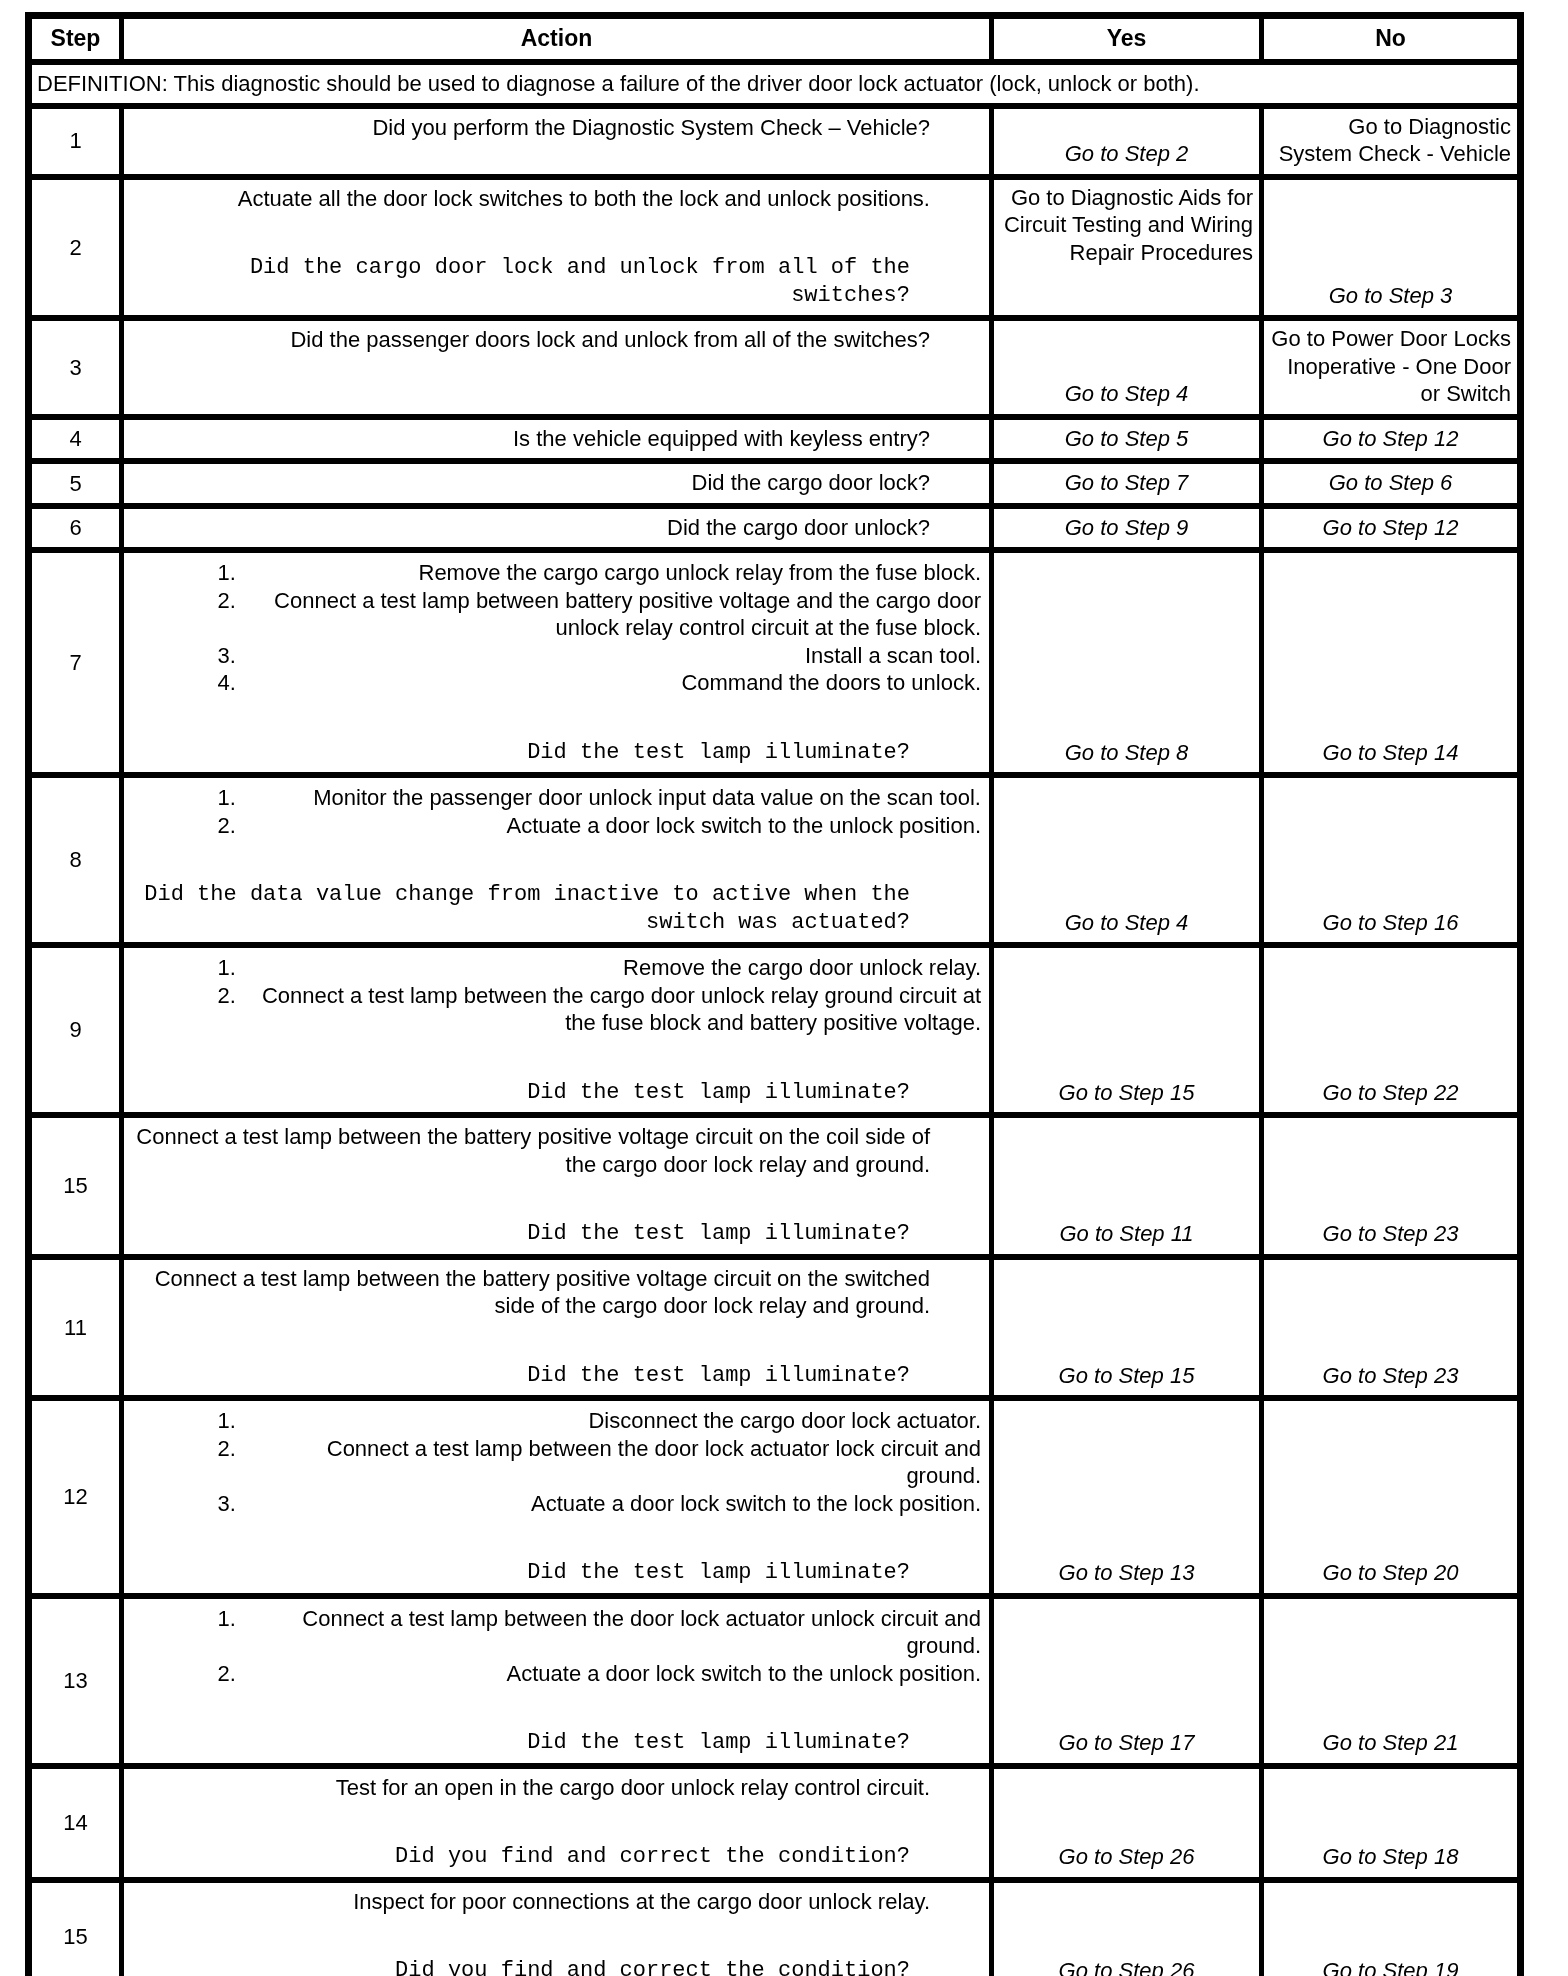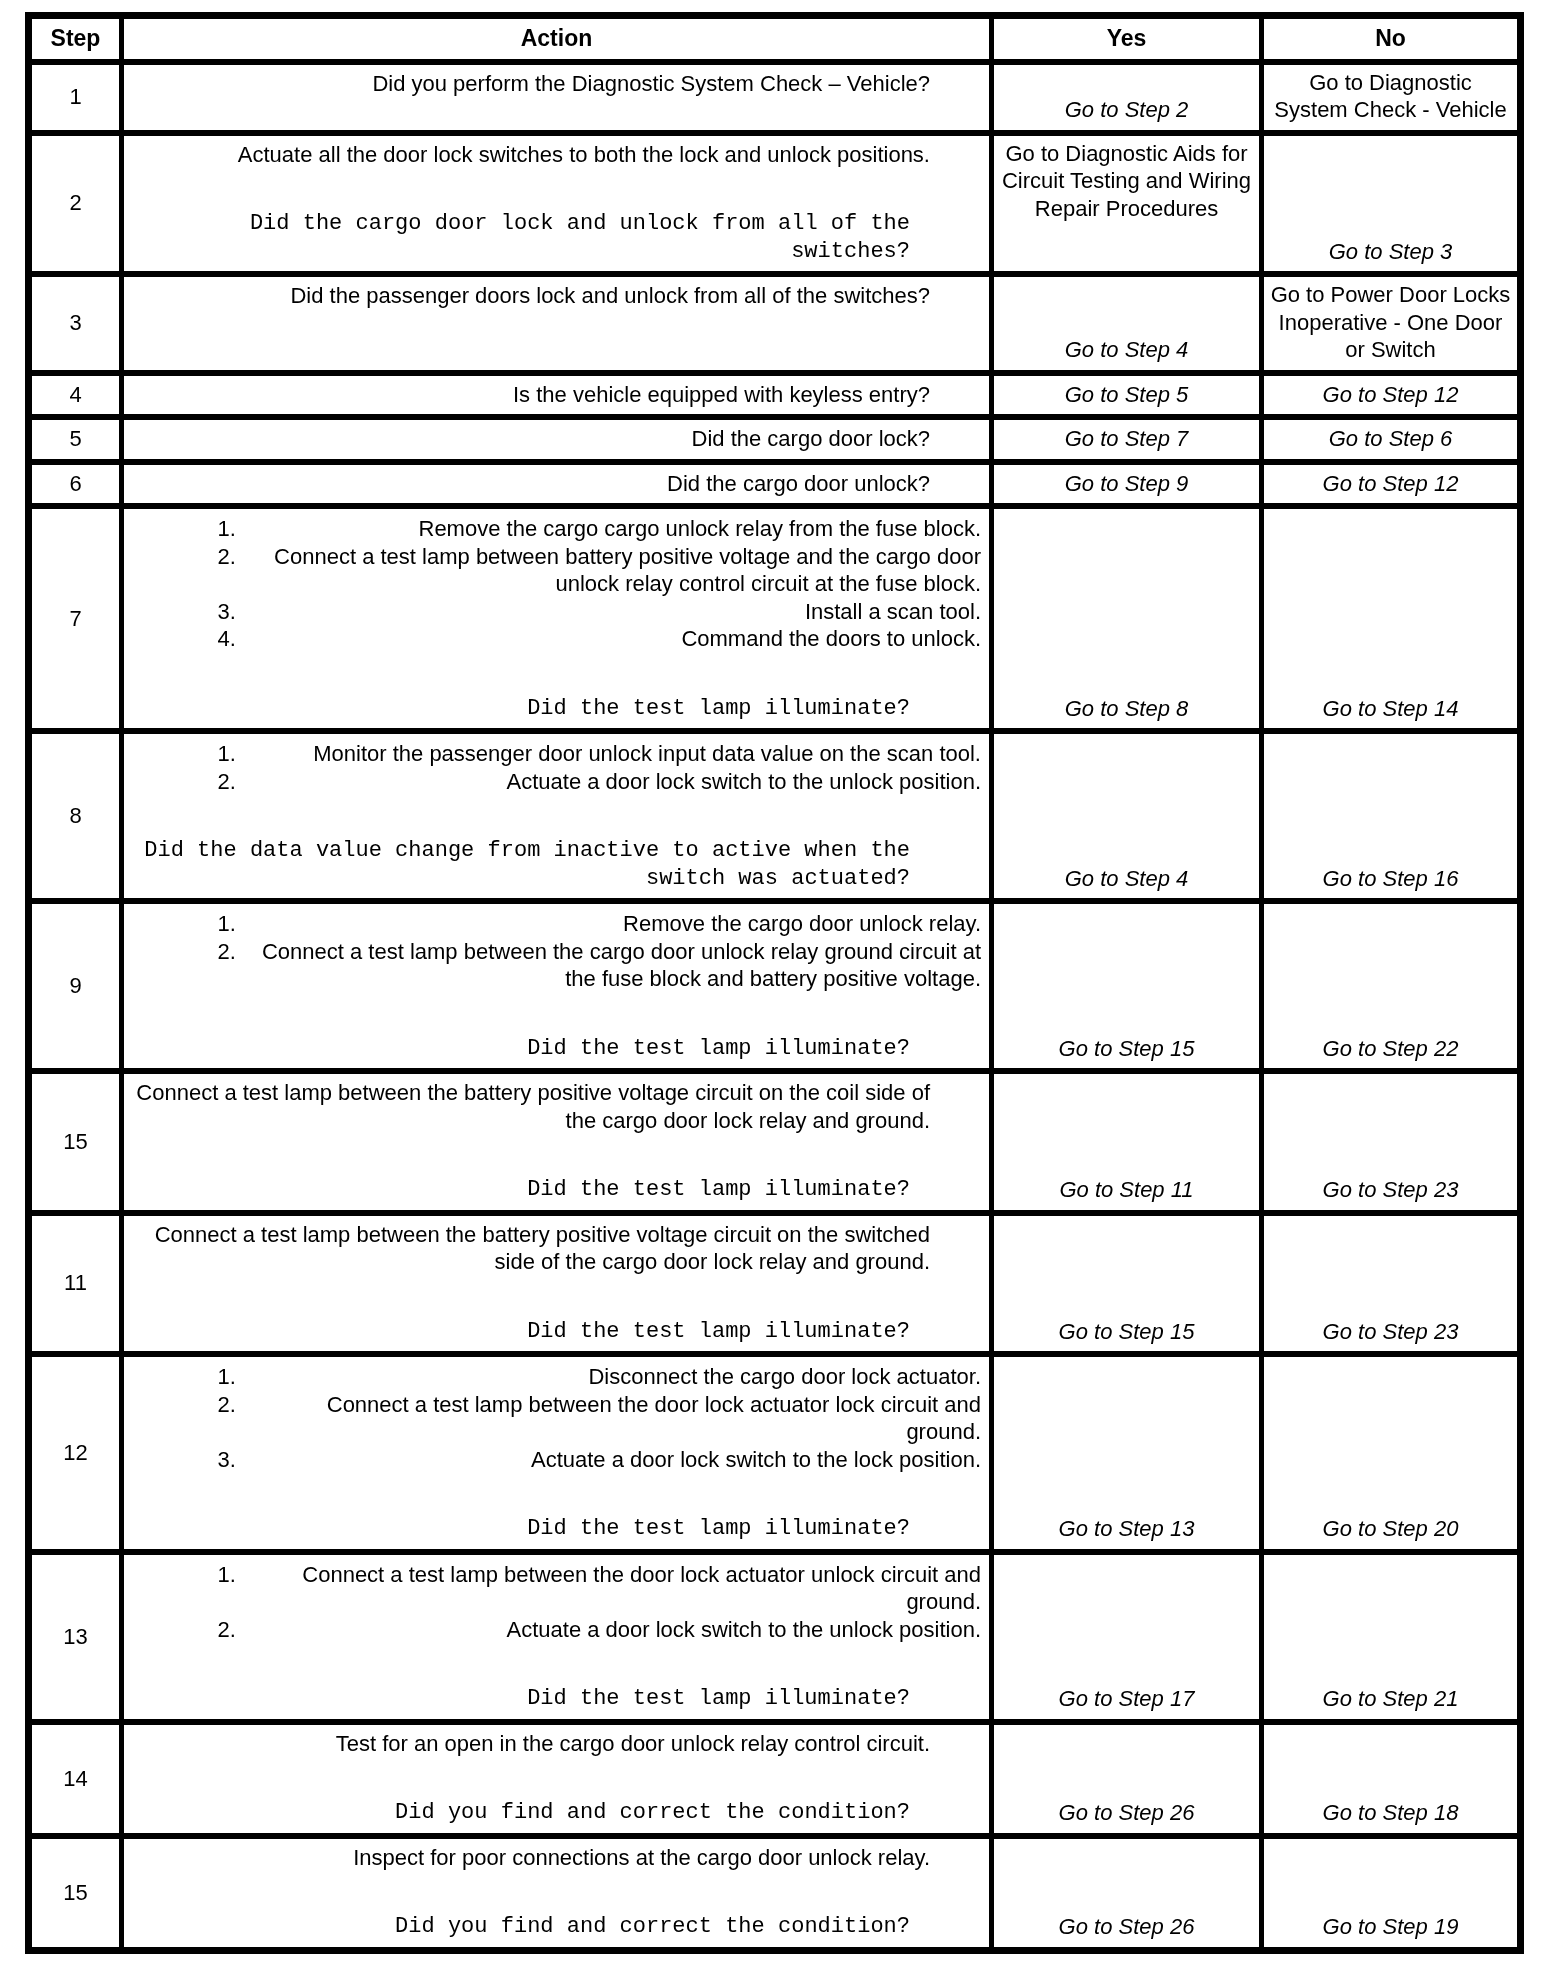--- a/index.html
+++ b/index.html
@@ -94,21 +94,21 @@
     line-height: 1.25;
     padding: 4px 6px 6px 6px;
   }
   .nav-short {
     vertical-align: bottom;
     text-align: center;
     font-style: italic;
   }
   .nav-long {
     vertical-align: top;
-    text-align: center;
+    text-align: right;
   }
 </style>
 </head>
 <body>
 
 <div class="page">
   <table class="diag-table">
     <colgroup>
       <col class="col-step">
       <col class="col-action">
@@ -117,20 +117,23 @@
     </colgroup>
     <thead>
       <tr>
         <th>Step</th>
         <th>Action</th>
         <th>Yes</th>
         <th>No</th>
       </tr>
     </thead>
     <tbody id="table-body">
+      <tr class="definition-row">
+        <td colspan="4">DEFINITION: This diagnostic should be used to diagnose a failure of the driver door lock actuator (lock, unlock or both).</td>
+      </tr>
     <tr class="step-row">
     <td class="cell-step">1</td>
     <td class="cell-action">
       <p class="action-text">Did you perform the Diagnostic System Check – Vehicle?</p>
 
     </td>
     <td class="cell-yes nav-short">Go to Step 2</td>
     <td class="cell-no nav-long">Go to Diagnostic System Check - Vehicle</td>
   </tr>
         <tr class="step-row">

